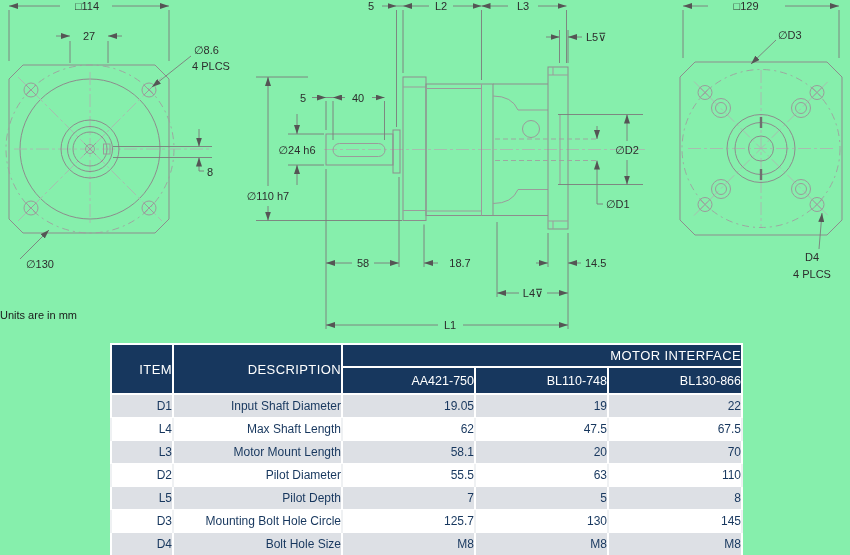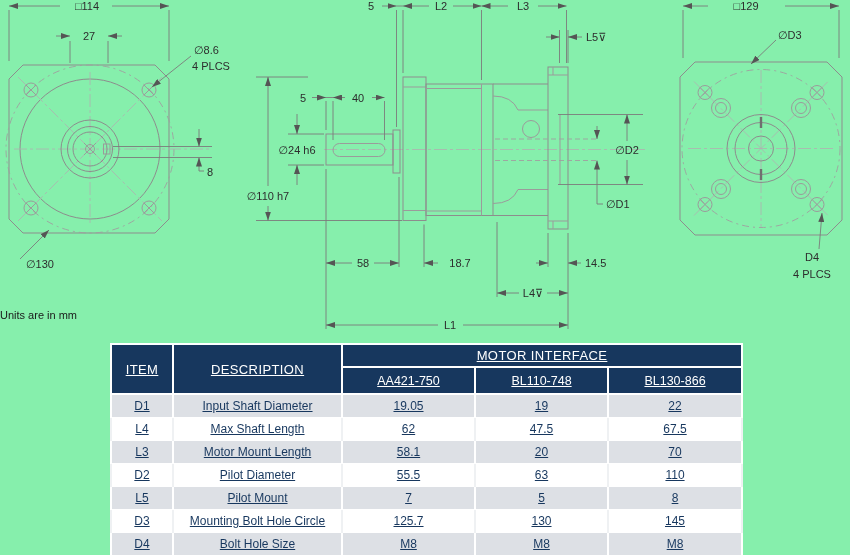--- a/index.html
+++ b/index.html
@@ -12,21 +12,21 @@
   .ctr  {stroke:#b0b0b0;stroke-width:0.8;fill:none;stroke-dasharray:13 3 3 3;}
   .dsh  {stroke:#9f9f9f;stroke-width:0.9;fill:none;stroke-dasharray:7 4 2 4;}
   .hid  {stroke:#9f9f9f;stroke-width:0.9;fill:none;stroke-dasharray:5 3;}
   .dim  {stroke:#7c7c7c;stroke-width:0.9;fill:none;}
   .tick {stroke:#6f6f6f;stroke-width:2.4;fill:none;}
   text.d{fill:#2d2d2d;font:11px "Liberation Sans",sans-serif;}
   .note{position:absolute;left:0;top:309px;font-size:11px;color:#1a1a1a;}
   
   #spec{position:absolute;left:110px;top:343px;width:631px;border-collapse:collapse;
         table-layout:fixed;font-family:"Liberation Sans",sans-serif;}
-  #spec th,#spec td{padding:0;text-align:center;vertical-align:middle;overflow:hidden;white-space:nowrap;text-decoration:underline;}
+  #spec th,#spec td{padding:0;text-align:right;vertical-align:middle;overflow:hidden;white-space:nowrap;}
   #spec th{background:#17375E;color:#fff;font-weight:normal;border:2px solid #fff;}
   #spec .hdr1 th{height:21px;font-size:13px;letter-spacing:.4px;}
   #spec .hdr2 th{height:25px;font-size:12.5px;margin-left:24px;}
   #spec td{height:22px;font-size:12px;color:#17375E;border:1px solid #fff;border-left-width:2px;border-right-width:2px;margin-top:36px;}
   #spec tr.g td{background:#DDE0E5;}
   #spec tr.w td{background:#fff;border-left-color:#eff1f3;border-right-color:#eff1f3;}
 </style>
 </head>
 <body>
 
@@ -303,21 +303,21 @@
   </tr>
   <tr class="w">
     <td>D2</td>
     <td>Pilot Diameter</td>
     <td>55.5</td>
     <td>63</td>
     <td>110</td>
   </tr>
   <tr class="g">
     <td>L5</td>
-    <td>Pilot Mount</td>
+    <td>Pilot Depth</td>
     <td>7</td>
     <td>5</td>
     <td>8</td>
   </tr>
   <tr class="w">
     <td>D3</td>
     <td>Mounting Bolt Hole Circle</td>
     <td>125.7</td>
     <td>130</td>
     <td>145</td>

